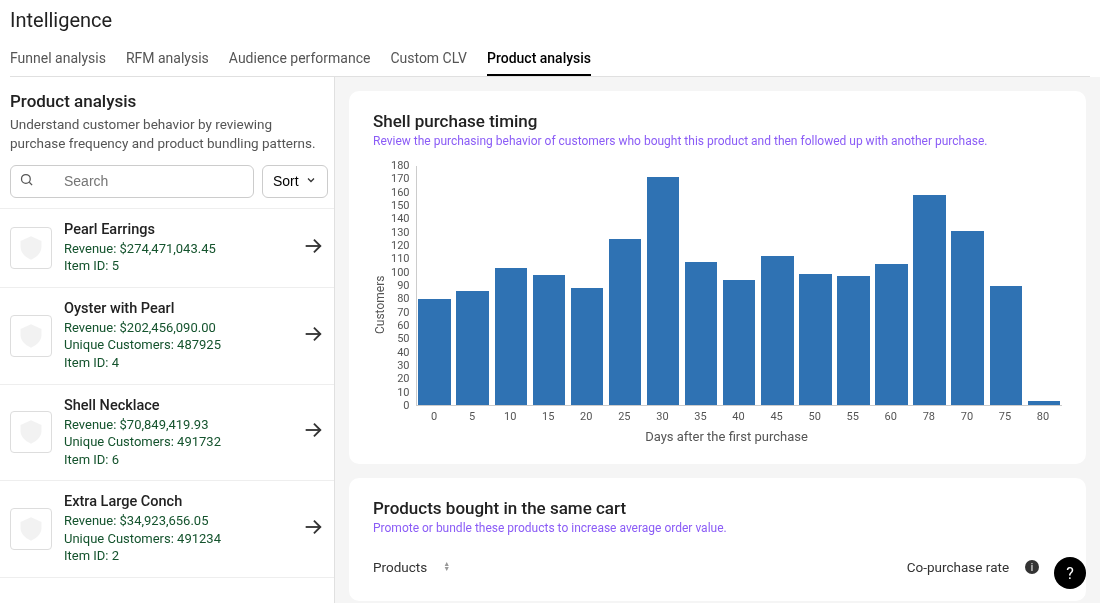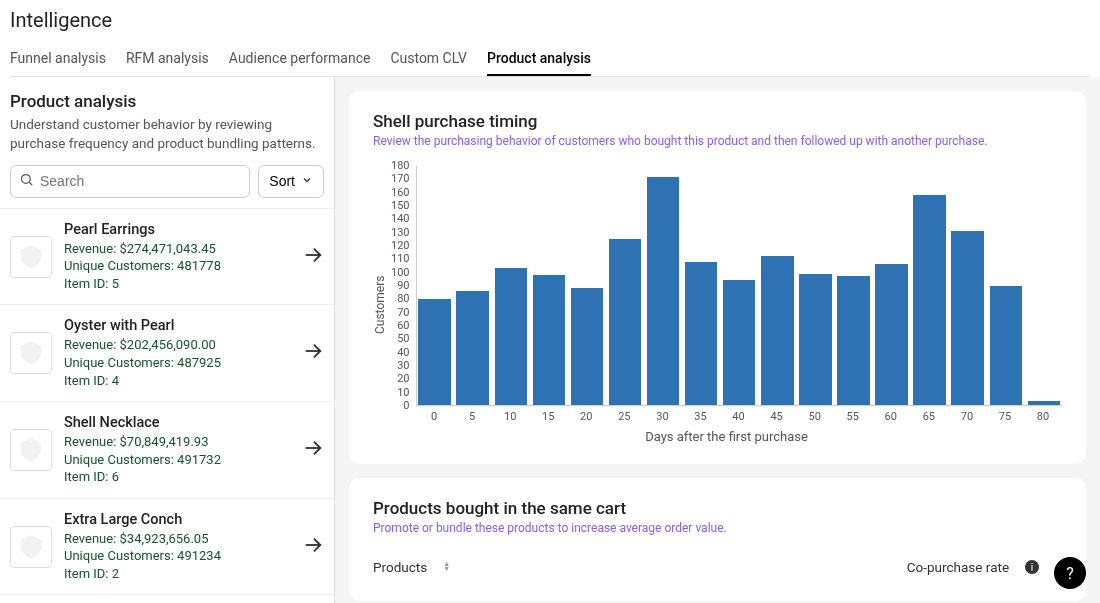--- a/index.html
+++ b/index.html
@@ -10,21 +10,21 @@
     .tabs { display: flex; gap: 20px; border-bottom: 1px solid #e0e0e0; }
     .tab { padding: 8px 0; font-size: 14px; color: #555; cursor: pointer; border-bottom: 2px solid transparent; }
     .tab.active { color: #000; border-bottom: 2px solid #000; font-weight: 500; }
     
     .main { display: flex; height: calc(603px - 70px); }
     .sidebar { width: 335px; border-right: 1px solid #e0e0e0; display: flex; flex-direction: column; }
     .sidebar-header { padding: 14px 10px 10px 10px; }
     .sidebar-title { font-size: 17px; font-weight: 500; margin-bottom: 4px; }
     .sidebar-desc { font-size: 13.5px; color: #555; line-height: 1.4; margin-bottom: 12px; }
     .search-row { display: flex; gap: 8px; }
-    .search-box { flex: 1; display: flex; align-items: center; border: 1px solid #ccc; border-radius: 6px; padding: 6px 8px; }
+    .search-box { flex: 1; display: flex; align-items: center; border: 1px solid #ccc; border-radius: 6px; padding: 6px 8px; gap: 24px; }
     .search-box input { border: none; outline: none; font-size: 14px; flex: 1; margin-left: 6px; background: transparent; }
     .sort-btn { display: flex; align-items: center; gap: 6px; border: 1px solid #ccc; border-radius: 6px; padding: 6px 10px; font-size: 14px; background: #fff; cursor: pointer; }
     
     .product-list { flex: 1; overflow-y: auto; }
     .product-item { display: flex; align-items: center; padding: 12px 10px; border-top: 1px solid #eee; cursor: pointer; }
     .product-thumb { width: 42px; height: 42px; border: 1px solid #ddd; border-radius: 4px; display: flex; align-items: center; justify-content: center; margin-right: 12px; flex-shrink: 0; }
     .product-thumb svg { opacity: 0.15; }
     .product-info { flex: 1; }
     .product-name { font-size: 14.5px; font-weight: 500; margin-bottom: 2px; }
     .product-meta { font-size: 13px; color: #14532d; line-height: 1.35; }
@@ -97,21 +97,20 @@
     <div class="product-list" id="product-list">
         <div class="product-item">
           <div class="product-thumb">
             <svg width="28" height="28" viewBox="0 0 24 24" fill="#aaa">
               <path d="M12 2L3 6v5c0 5 4 9 9 11 5-2 9-6 9-11V6l-9-4z"></path>
             </svg>
           </div>
           <div class="product-info">
             <div class="product-name">Pearl Earrings</div>
             <div class="product-meta">Revenue: $274,471,043.45</div>
-            <div class="product-meta">Unique Customers: 481778</div>
             <div class="product-meta">Item ID: 5</div>
           </div>
           <div class="product-arrow"><svg width="22" height="22" viewBox="0 0 24 24" fill="none" stroke="#333" stroke-width="2">
               <line x1="4" y1="12" x2="20" y2="12"></line>
               <polyline points="13 5 20 12 13 19"></polyline>
             </svg></div>
         </div>
         <div class="product-item">
           <div class="product-thumb">
             <svg width="28" height="28" viewBox="0 0 24 24" fill="#aaa">
@@ -257,21 +256,21 @@
               <div class="x-tick">15</div>
               <div class="x-tick">20</div>
               <div class="x-tick">25</div>
               <div class="x-tick">30</div>
               <div class="x-tick">35</div>
               <div class="x-tick">40</div>
               <div class="x-tick">45</div>
               <div class="x-tick">50</div>
               <div class="x-tick">55</div>
               <div class="x-tick">60</div>
-              <div class="x-tick">65</div>
+              <div class="x-tick">78</div>
               <div class="x-tick">70</div>
               <div class="x-tick">75</div>
               <div class="x-tick">80</div>
             </div>
           <div class="x-axis-label">Days after the first purchase</div>
         </div>
       </div>
     </div>
 
     <div class="card">

